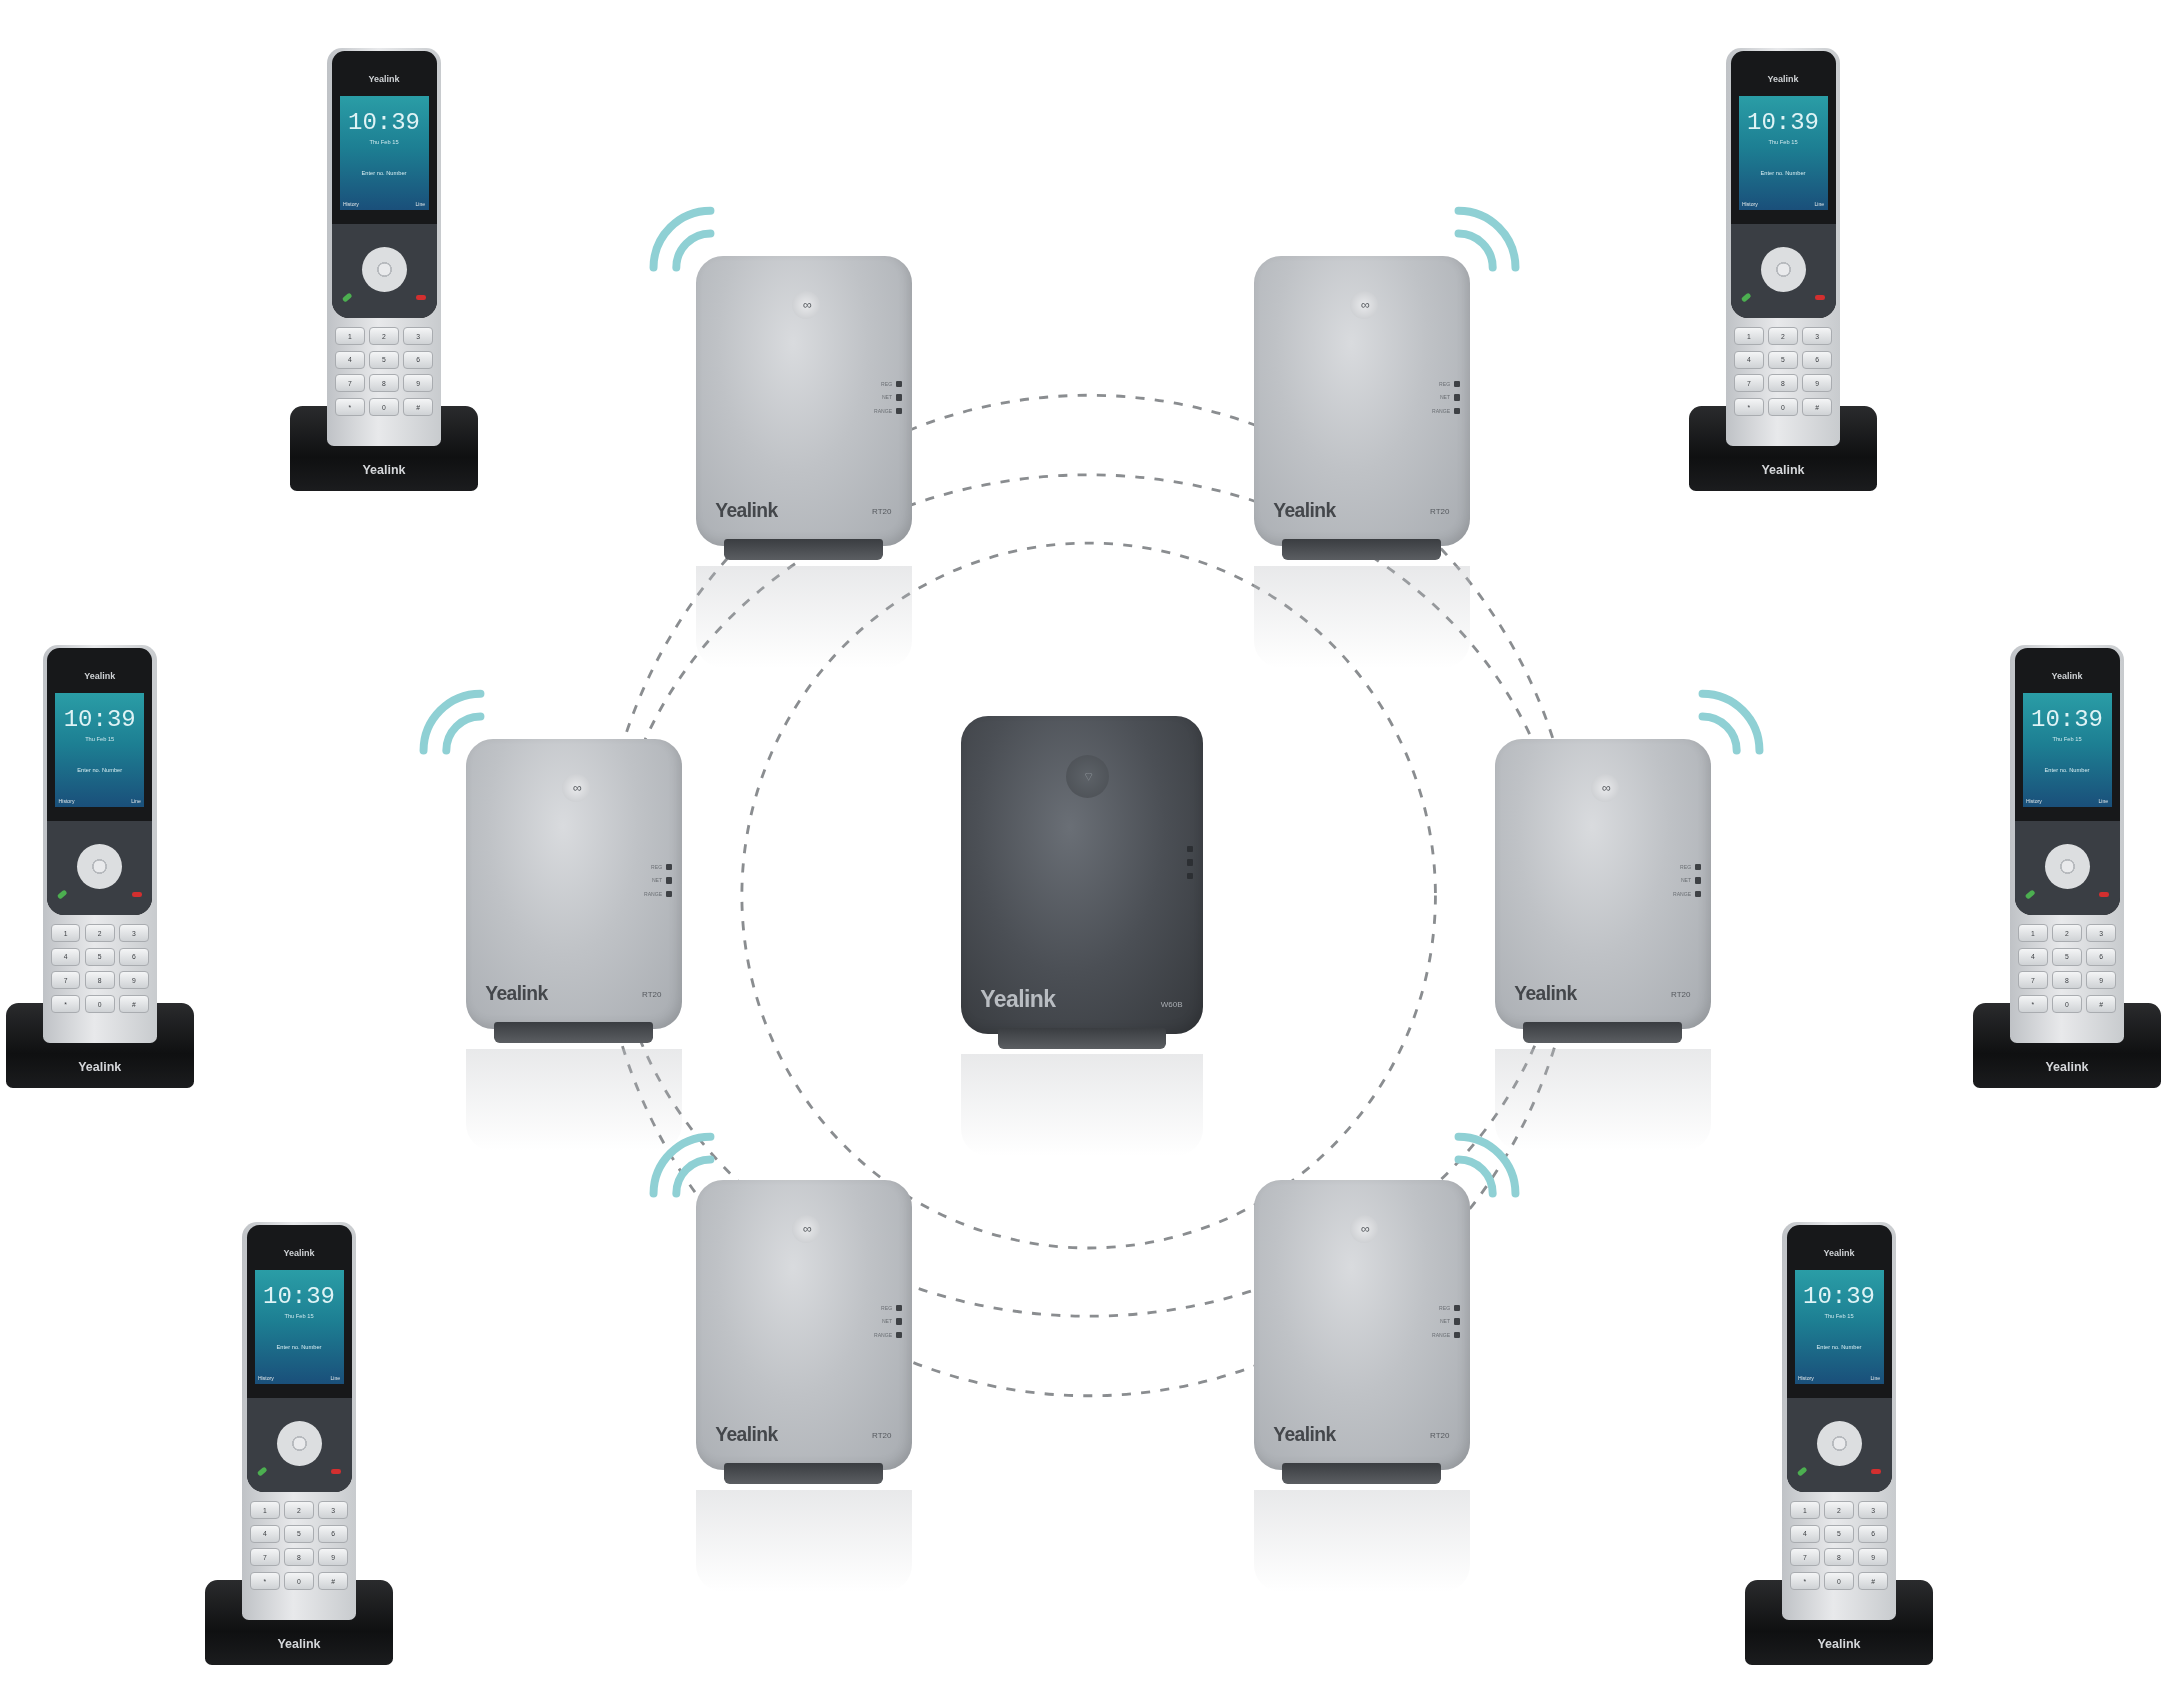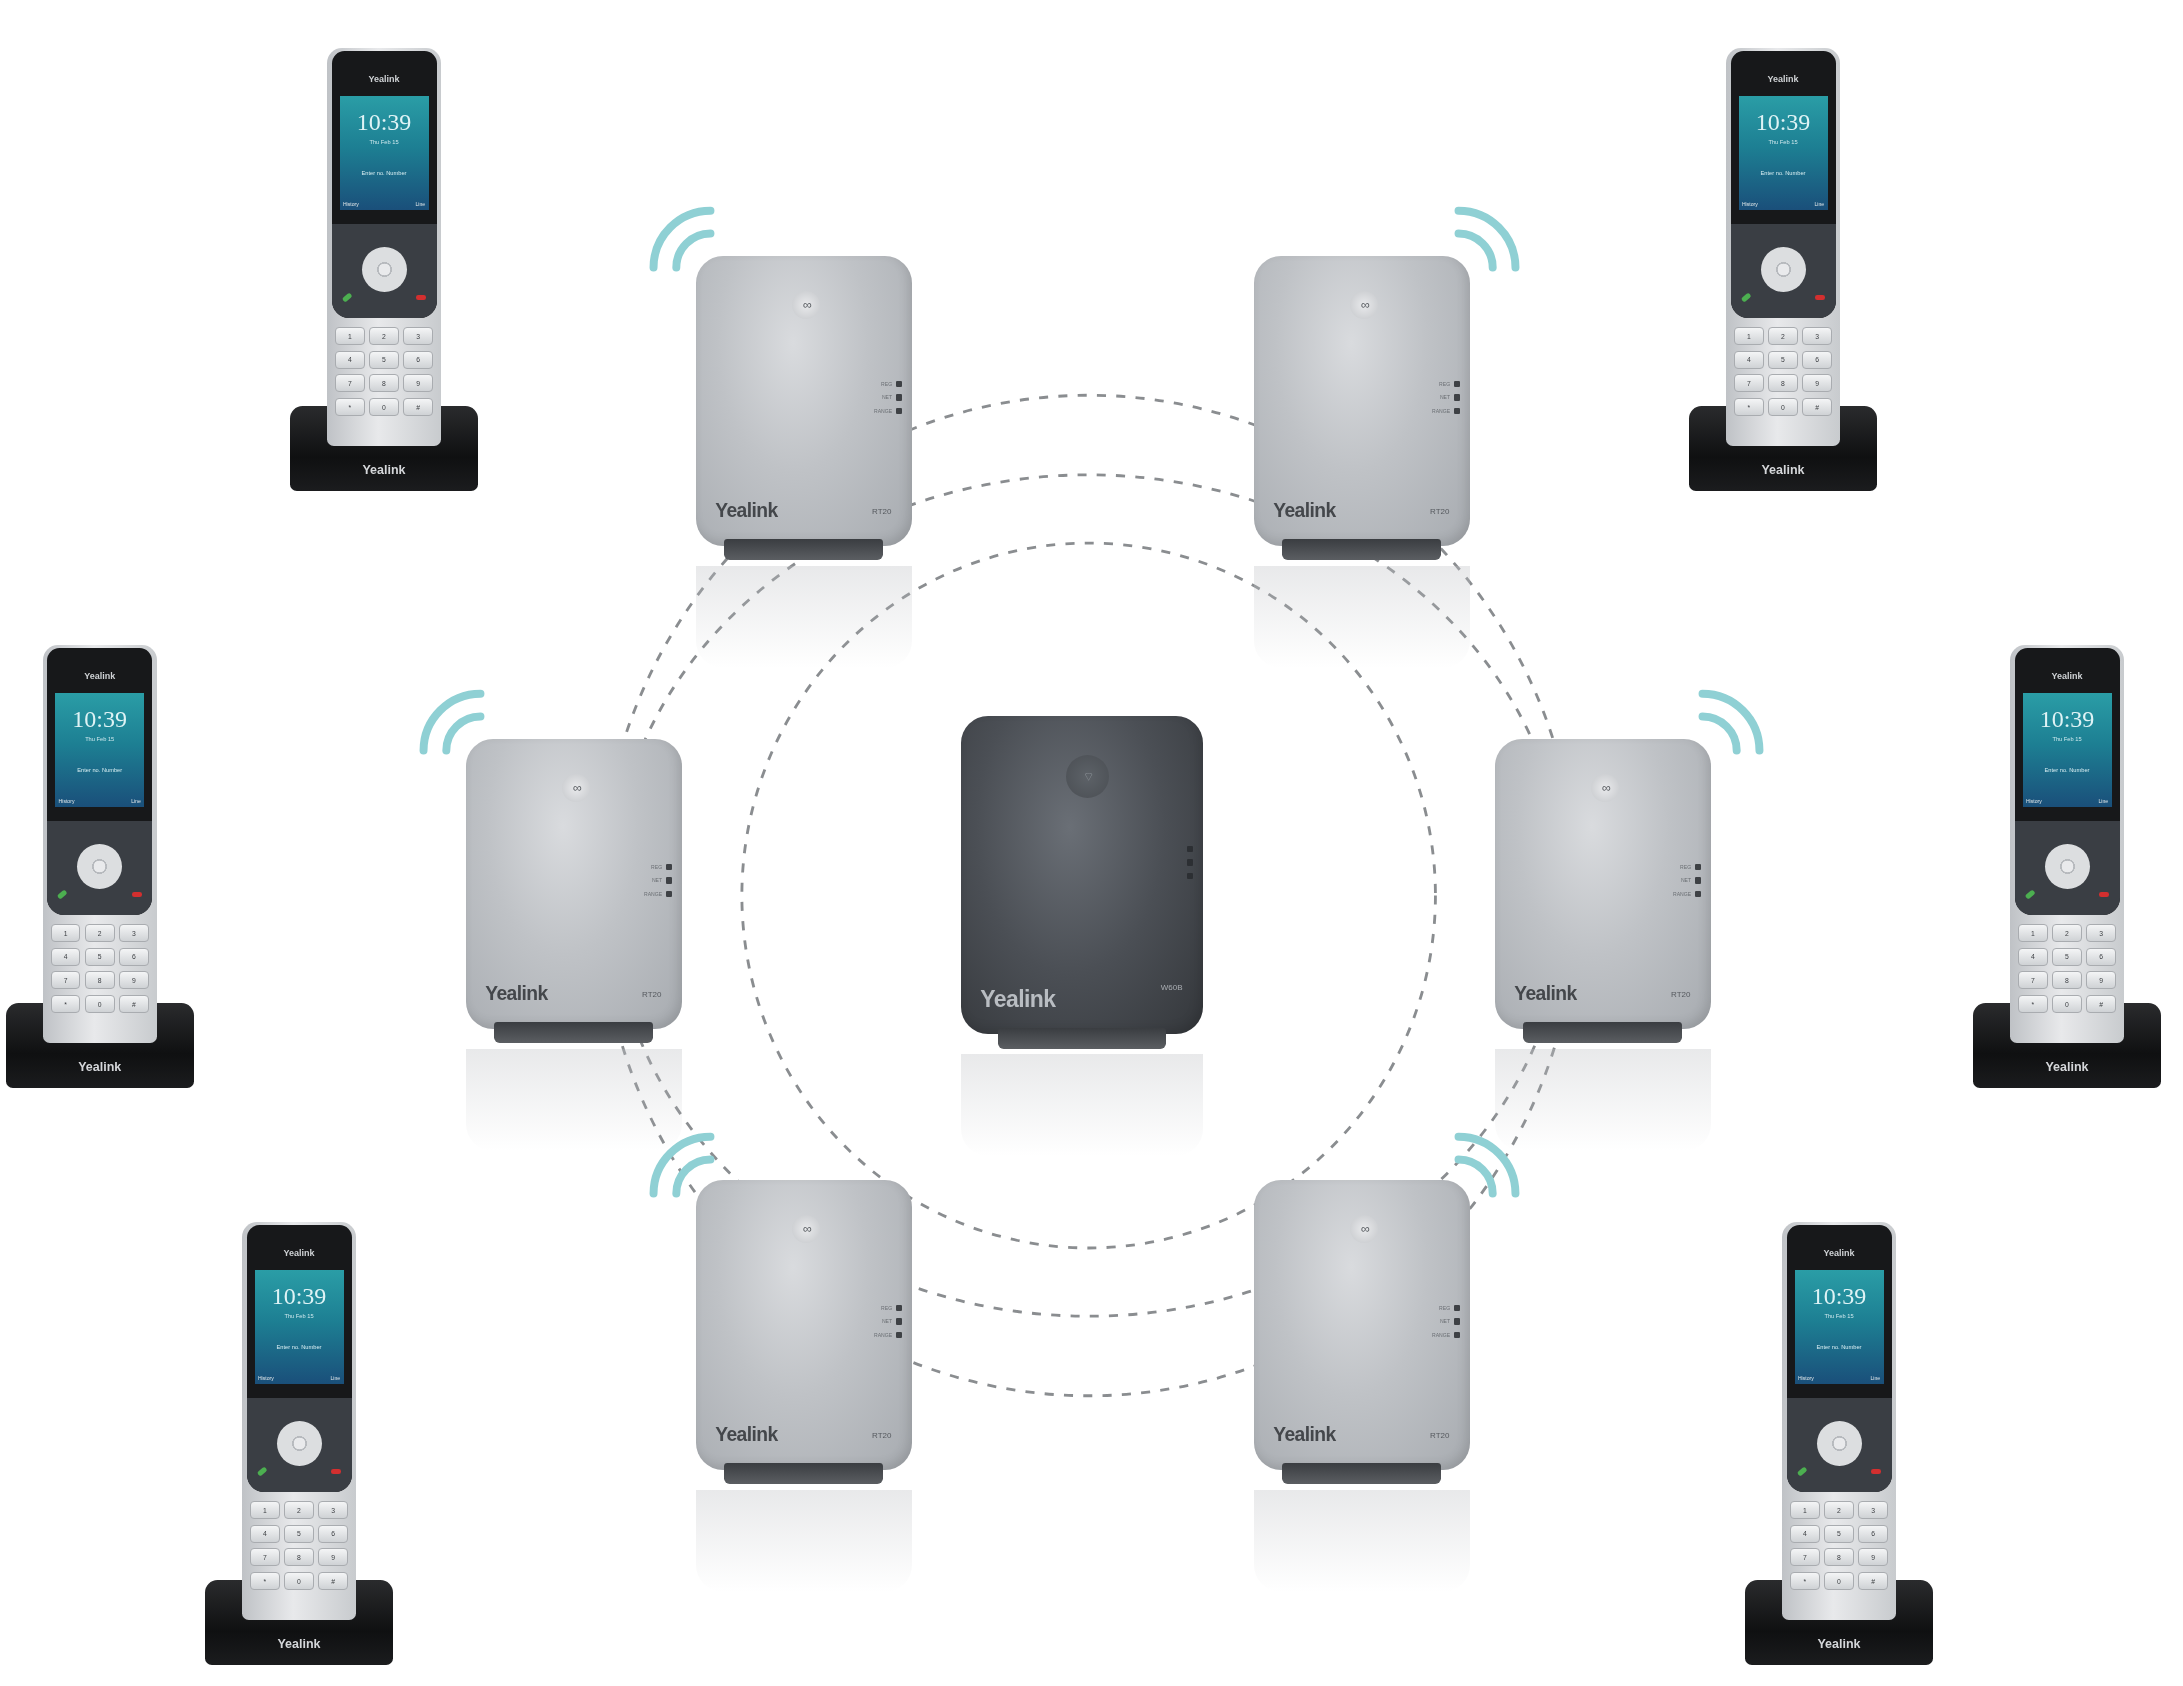--- a/index.html
+++ b/index.html
@@ -40,21 +40,21 @@
     background:linear-gradient(#2a2b2d,#0f1011 60%,#1b1c1e);}
   .handset .cradle-brand{position:absolute;left:0;top:415px;width:188px;text-align:center;font-size:12.5px;font-weight:bold;color:#d5d7da;}
   .handset .phone{position:absolute;left:37px;top:0;width:114px;height:398px;border-radius:15px 15px 6.8px 6.8px;
     background:linear-gradient(90deg,#bfc2c6,#e8e9eb 45%,#c8cbce);}
   .handset .face{position:absolute;left:4.5px;top:3.4px;width:105px;height:267px;border-radius:12.5px 12.5px 17px 17px;
     background:#17181a;}
   .handset .face-lower{position:absolute;left:0;top:173px;width:105px;height:94px;border-radius:0 0 17px 17px;background:#3a3e44;}
   .handset .phone-brand{position:absolute;left:0;top:23px;width:105px;text-align:center;font-size:9px;font-weight:bold;color:#cfd2d5;}
   .handset .screen{position:absolute;left:8px;top:45px;width:89px;height:114px;
     background:linear-gradient(#2a9da6 0%,#1d7f93 45%,#1a4f7a 100%);}
-  .handset .time{position:absolute;left:0;top:12.5px;width:89px;text-align:center;font-family:Liberation Serif, serif;
+  .handset .time{position:absolute;left:0;top:12.5px;width:89px;text-align:center;font-family:Liberation Mono, monospace;
     font-size:24px;color:#dff3f5;}
   .handset .date{position:absolute;left:0;top:43px;width:89px;text-align:center;font-size:5.7px;color:#cfe9ee;}
   .handset .prompt{position:absolute;left:0;top:74px;width:89px;text-align:center;font-size:5.7px;color:#d8eef2;}
   .handset .sk-left,.handset .sk-right{position:absolute;top:105px;font-size:5.1px;color:#e3e8ea;}
   .handset .sk-left{left:3.4px}.handset .sk-right{right:3.4px}
   .handset .nav{position:absolute;left:30px;top:196px;width:45px;height:45px;border-radius:50%;
     background:radial-gradient(circle,#e9eaec 0 18%,#b7babe 19% 23%,#dcdee0 24% 100%);}
   .handset .call{position:absolute;left:10.2px;top:244px;width:10.2px;height:4.5px;background:#4caf50;border-radius:2.3px;transform:rotate(-40deg);}
   .handset .end{position:absolute;right:10.2px;top:244px;width:10.2px;height:4.5px;background:#d32f2f;border-radius:2.3px;}
   .handset .keys{position:absolute;left:8px;top:279px;width:98px;display:grid;grid-template-columns:repeat(3,1fr);gap:5.7px 4.5px;}
@@ -267,21 +267,21 @@
         <div class="led">
             <span></span>
             <i></i>
           </div>
         <div class="led">
             <span></span>
             <i></i>
           </div>
       </div>
       <div class="brand" style="top:270px;font-size:23px">Yealink</div>
-      <div class="model" style="top:267px">W60B</div>
+      <div class="model" style="top:284px">W60B</div>
     </div>
     <div class="stand" style="left:37px;top:312px;width:168px"></div>
   </div>
 
   <div class="handset" style="left:290px;top:48px">
     <div class="cradle"></div>
     <div class="phone">
       <div class="face">
         <div class="phone-brand">Yealink</div>
         <div class="screen">

